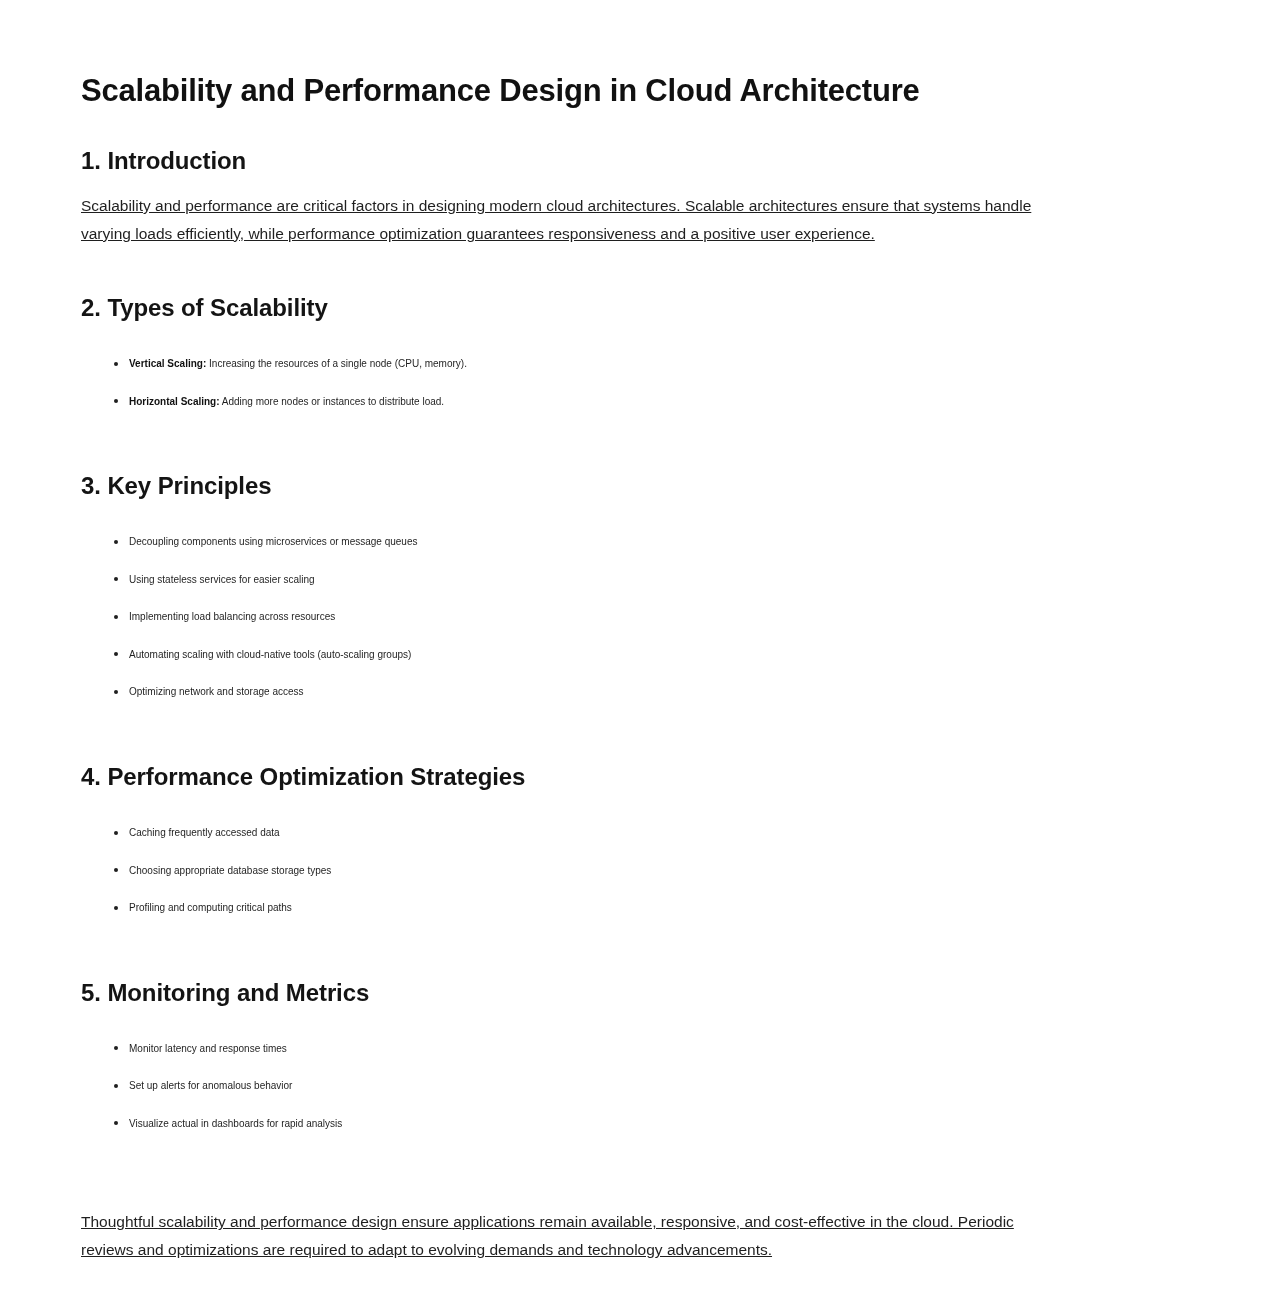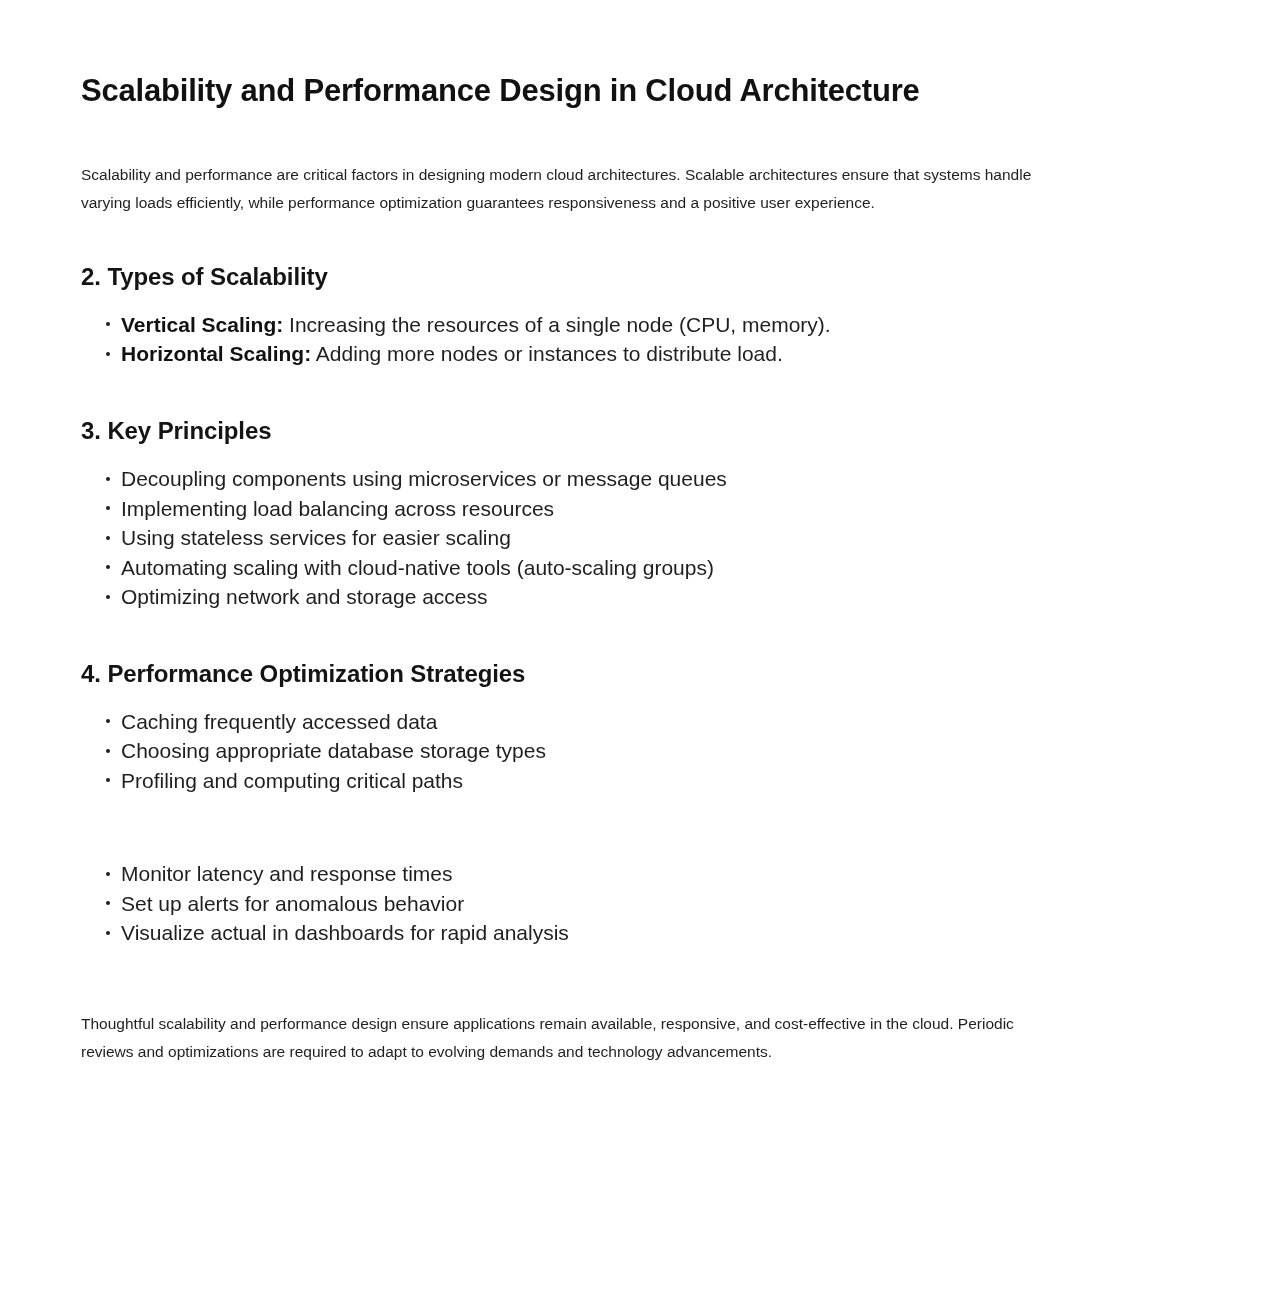--- a/index.html
+++ b/index.html
@@ -55,35 +55,36 @@
   .sp-section-gap { height: 44px; }
 
   .paragraph {
     font-size: 15.5px;
     line-height: 28px;
     color: #1f1f1f;
     margin: 0;
     padding: 0;
     max-width: 1070px;
     text-align: left;
+    text-decoration: underline;
   }
 
   .bullet-list {
     list-style: none;
     margin: 0;
     padding: 0;
   }
 
   .bullet-list li {
     position: relative;
-    font-size: 21px;
+    font-size: 10px;
     line-height: 25.5px;
     color: #1f1f1f;
     padding-left: 17px;
-    margin: 4px;
+    margin: 12px;
   }
 
   .bullet-list li .dot {
     position: absolute;
     left: 2px;
     top: 10.5px;
     width: 4px;
     height: 4px;
     border-radius: 50%;
     background: #1f1f1f;
@@ -103,20 +104,21 @@
 </head>
 <body>
 
 <div class="page">
 
   <h1 class="doc-title">Scalability and Performance Design in Cloud Architecture</h1>
 
   <div class="sp-title-to-s1"></div>
 
   <section class="section">
+    <h2 class="section-heading">1. Introduction</h2>
     <div class="sp-heading-to-body"></div>
     <p class="paragraph">Scalability and performance are critical factors in designing modern cloud architectures. Scalable architectures ensure that systems handle varying loads efficiently, while performance optimization guarantees responsiveness and a positive user experience.</p>
   </section>
 
   <div class="sp-section-gap"></div>
 
   <section class="section">
     <h2 class="section-heading">2. Types of Scalability</h2>
     <div class="sp-heading-to-body"></div>
     <ul class="bullet-list list-indent">
@@ -136,28 +138,28 @@
   <section class="section">
     <h2 class="section-heading">3. Key Principles</h2>
     <div class="sp-heading-to-body"></div>
     <ul class="bullet-list list-indent">
       <li>
         <span class="dot"></span>
         <span>Decoupling components using microservices or message queues</span>
       </li>
       <li>
         <span class="dot"></span>
+        <span>Using stateless services for easier scaling</span>
+      </li>
+      <li>
+        <span class="dot"></span>
         <span>Implementing load balancing across resources</span>
       </li>
       <li>
         <span class="dot"></span>
-        <span>Using stateless services for easier scaling</span>
-      </li>
-      <li>
-        <span class="dot"></span>
         <span>Automating scaling with cloud-native tools (auto-scaling groups)</span>
       </li>
       <li>
         <span class="dot"></span>
         <span>Optimizing network and storage access</span>
       </li>
     </ul>
   </section>
 
   <div class="sp-section-gap"></div>
@@ -177,20 +179,21 @@
       <li>
         <span class="dot"></span>
         <span>Profiling and computing critical paths</span>
       </li>
     </ul>
   </section>
 
   <div class="sp-section-gap"></div>
 
   <section class="section">
+    <h2 class="section-heading">5. Monitoring and Metrics</h2>
     <div class="sp-heading-to-body"></div>
     <ul class="bullet-list list-indent">
       <li>
         <span class="dot"></span>
         <span>Monitor latency and response times</span>
       </li>
       <li>
         <span class="dot"></span>
         <span>Set up alerts for anomalous behavior</span>
       </li>

